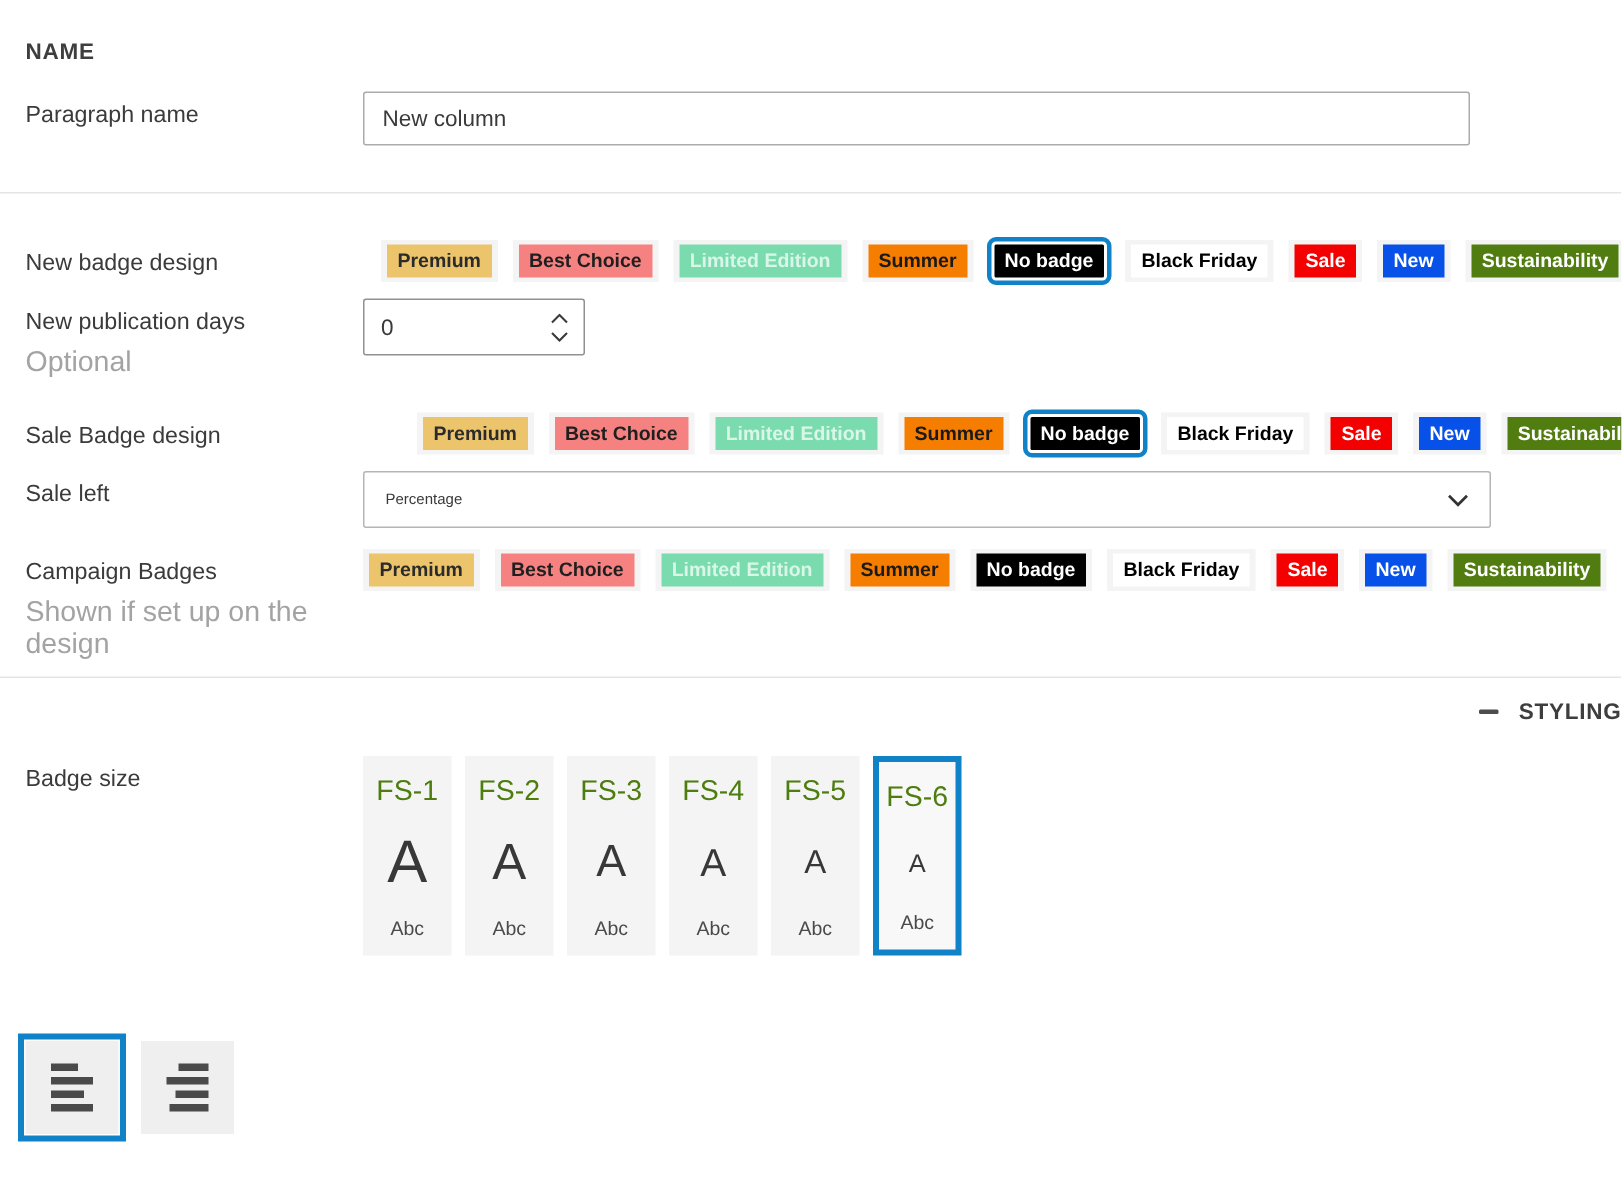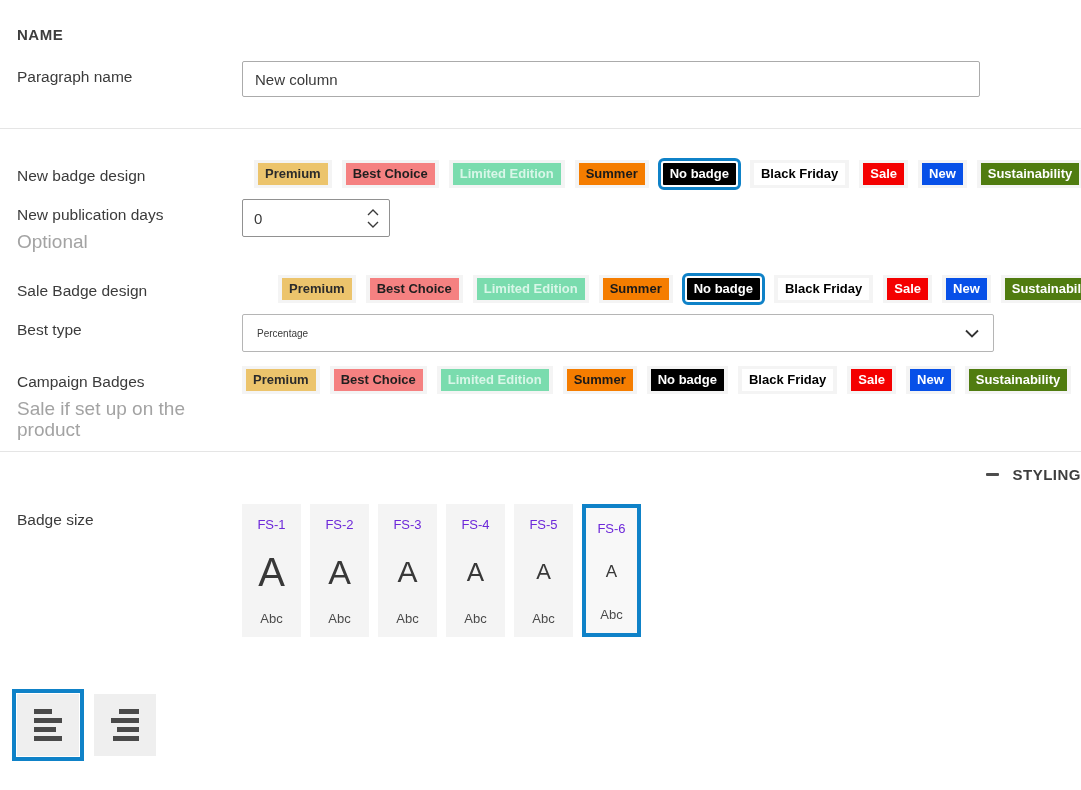--- a/index.html
+++ b/index.html
@@ -35,21 +35,21 @@
   .badge-strip { display:flex; align-items:center; gap:10px; }
   .chip { background:#f4f4f4; padding:3px 4px; cursor:pointer; }
   .badge { display:block; font-size:13px; font-weight:bold; line-height:16px; padding:3px 7px; white-space:nowrap; }
   .chip.selected { background:transparent; }
   .chip.selected .badge { outline:3px solid var(--blue); outline-offset:2px; border-radius:1px; }
 
   
   .size-strip { display:flex; gap:9px; }
   .size-card { width:59px; height:133px; background:#f4f4f4; display:flex; flex-direction:column; align-items:center; justify-content:space-between; padding:13px 0 11px; cursor:pointer; }
   .size-card.selected { border:4px solid var(--blue); background:#f8f8f8; }
-  .fs-label { font-size:13px; color:#6d28d9; }
+  .fs-label { font-size:19px; color:#4d7c0f; }
   .fs-letter { color:#383838; line-height:1; }
   .fs-sample { font-size:13px; color:#4a4a4a; }
 
   
   .align-strip { display:flex; gap:15px; align-items:center; margin-top:6px; }
   .align-btn { width:62px; height:62px; background:#efefef; border:none; display:flex; align-items:center; justify-content:center; cursor:pointer; }
   .align-btn.selected { outline:4px solid var(--blue); outline-offset:1px; }
   .align-icon { display:flex; flex-direction:column; gap:4px; }
   .align-icon.left { align-items:flex-start; }
   .align-icon.right { align-items:flex-end; }
@@ -183,36 +183,36 @@
           </div>
           <div class="chip">
             <span class="badge" style="background-color: rgb(80, 124, 16); color: rgb(255, 255, 255);">Sustainability</span>
           </div>
         </div>
     </div>
   </div>
 
   <div class="row row-saletype">
     <div class="label-col">
-      <span class="field-label">Best type</span>
+      <span class="field-label">Sale left</span>
     </div>
     <div class="control-col">
       <div class="select">
         <span class="select-value">Percentage</span>
         <svg width="14" height="9" viewBox="0 0 14 9">
             <polyline points="1,1.5 7,7.5 13,1.5" fill="none" stroke="#333" stroke-width="1.8"></polyline>
           </svg>
       </div>
     </div>
   </div>
 
   <div class="row row-campaign">
     <div class="label-col">
       <span class="field-label">Campaign Badges</span>
-      <span class="field-hint">Sale if set up on the product</span>
+      <span class="field-hint">Shown if set up on the design</span>
     </div>
     <div class="control-col">
       <div class="badge-strip">
           <div class="chip">
             <span class="badge" style="background-color: rgb(236, 196, 108); color: rgb(43, 43, 43);">Premium</span>
           </div>
           <div class="chip">
             <span class="badge" style="background-color: rgb(245, 129, 129); color: rgb(31, 31, 31);">Best Choice</span>
           </div>
           <div class="chip">

